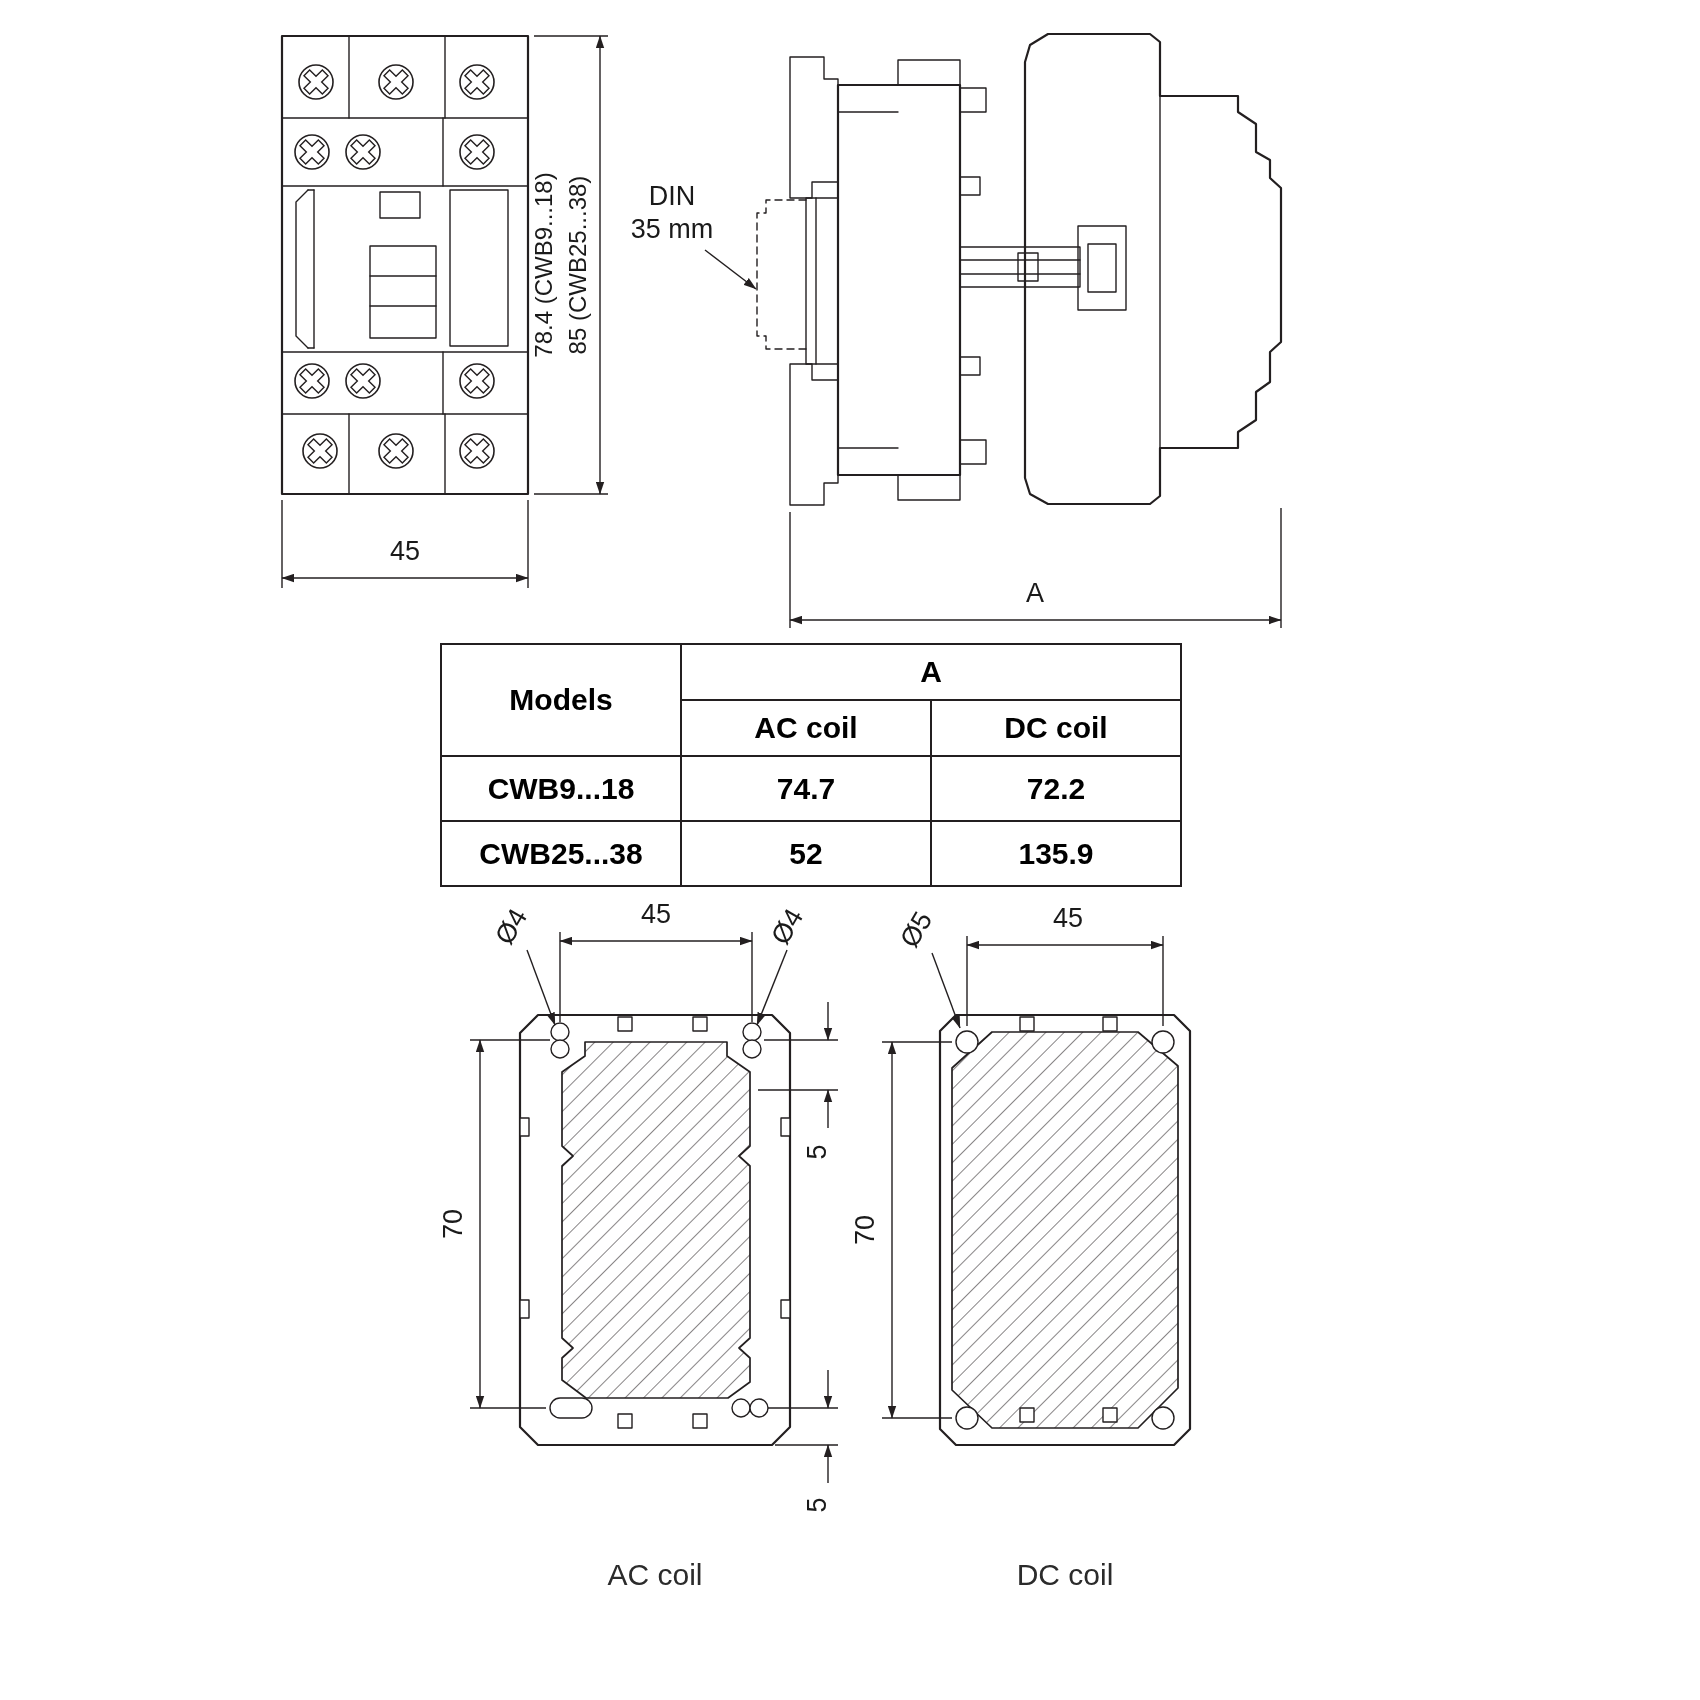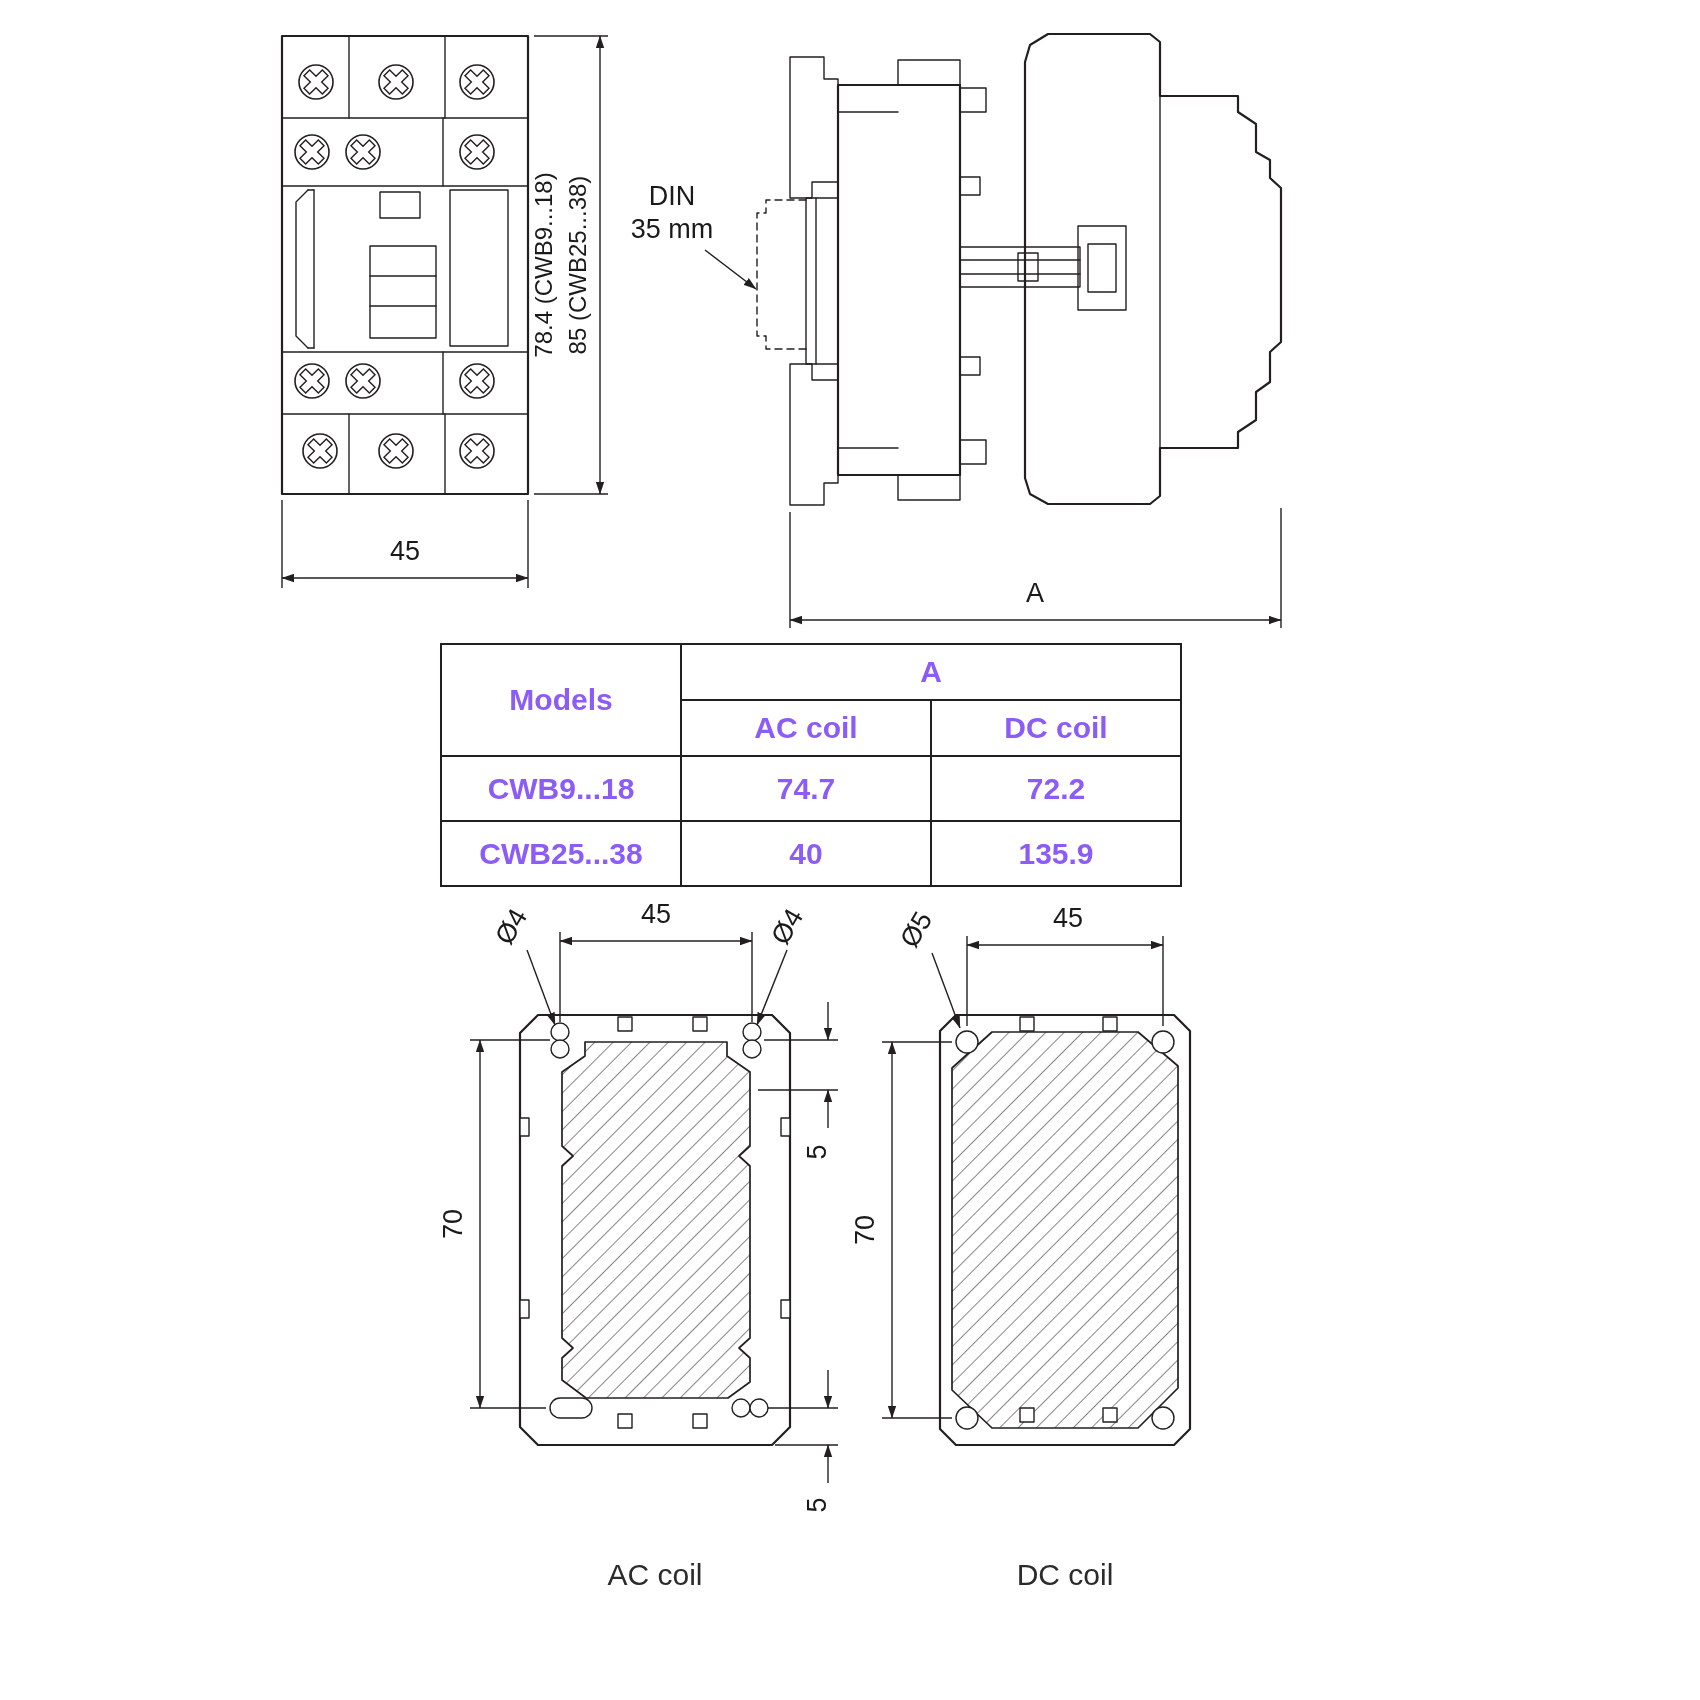--- a/index.html
+++ b/index.html
@@ -17,21 +17,21 @@
   .hatched { fill:url(#hatch); stroke:#231f20; stroke-width:1.7; stroke-linejoin:round; }
   .wfill { fill:#ffffff; }
   .dtx { font-family:"Liberation Sans", sans-serif; font-size:27px; fill:#1a1a1a; text-anchor:middle; }
   .dtx-sm { font-family:"Liberation Sans", sans-serif; font-size:24px; fill:#1a1a1a; text-anchor:middle; }
   .cap { font-family:"Liberation Sans", sans-serif; font-size:30px; fill:#2b2b2b; text-anchor:middle; }
 
   
   .dim-table { position:absolute; left:440px; top:643px; width:742px; }
   .dim-table table {
     border-collapse:collapse; width:100%;
-    font-family:"Liberation Sans", sans-serif; font-weight:bold; color:#8b5cf6;
+    font-family:"Liberation Sans", sans-serif; font-weight:bold; color:#000000;
     font-size:30px;
   }
   .dim-table td { border:2.5px solid #231f20; text-align:center; vertical-align:middle; padding:0; }
   .dim-table col.c-model { width:240px; }
   .dim-table tr.hdr { height:56px; }
   .dim-table tr.data { height:65px; }
 </style>
 </head>
 <body>
 
@@ -249,20 +249,20 @@
           <td>AC coil</td>
           <td>DC coil</td>
         </tr>
         <tr class="data">
           <td>CWB9...18</td>
           <td>74.7</td>
           <td>72.2</td>
         </tr>
         <tr class="data">
           <td>CWB25...38</td>
-          <td>40</td>
+          <td>52</td>
           <td>135.9</td>
         </tr>
       </tbody>
     </table>
   </div>
 
 </div>
 
 </body></html>

